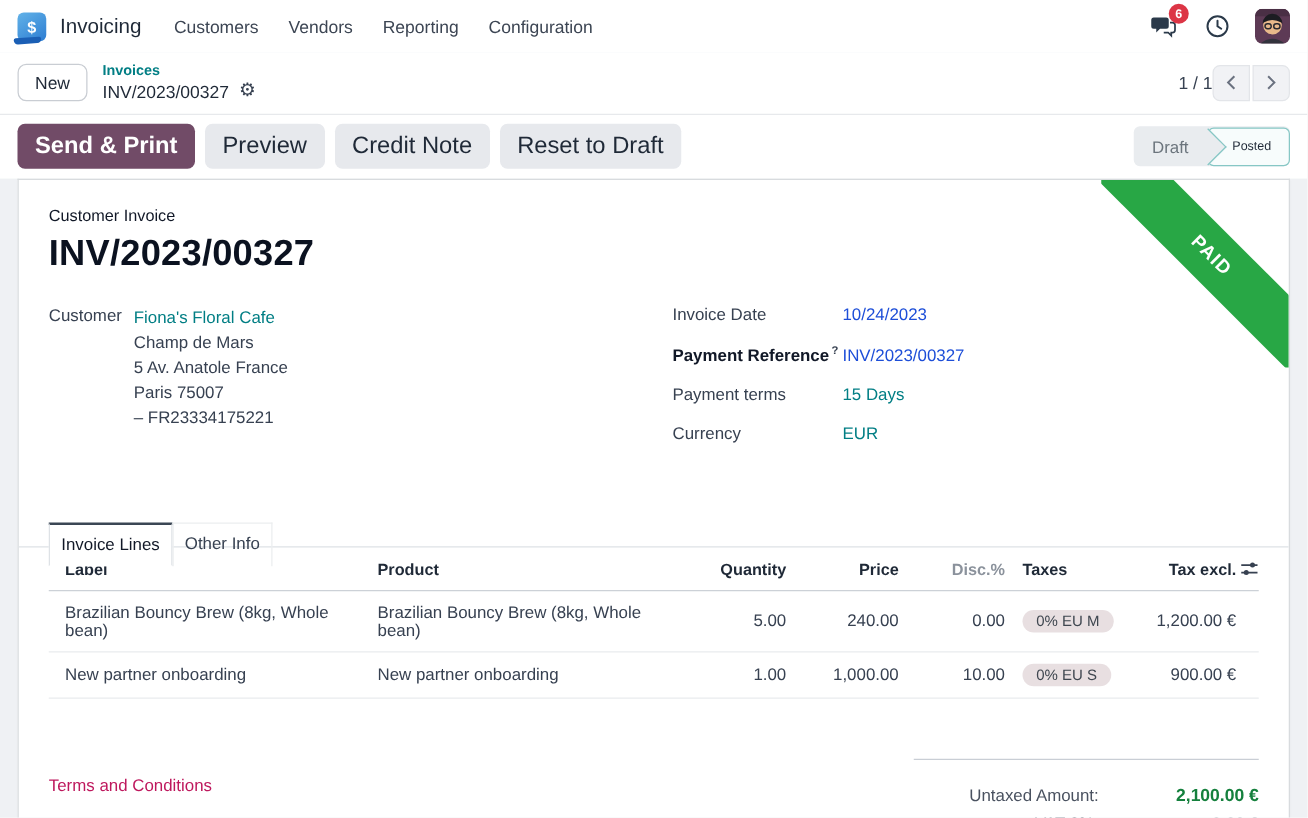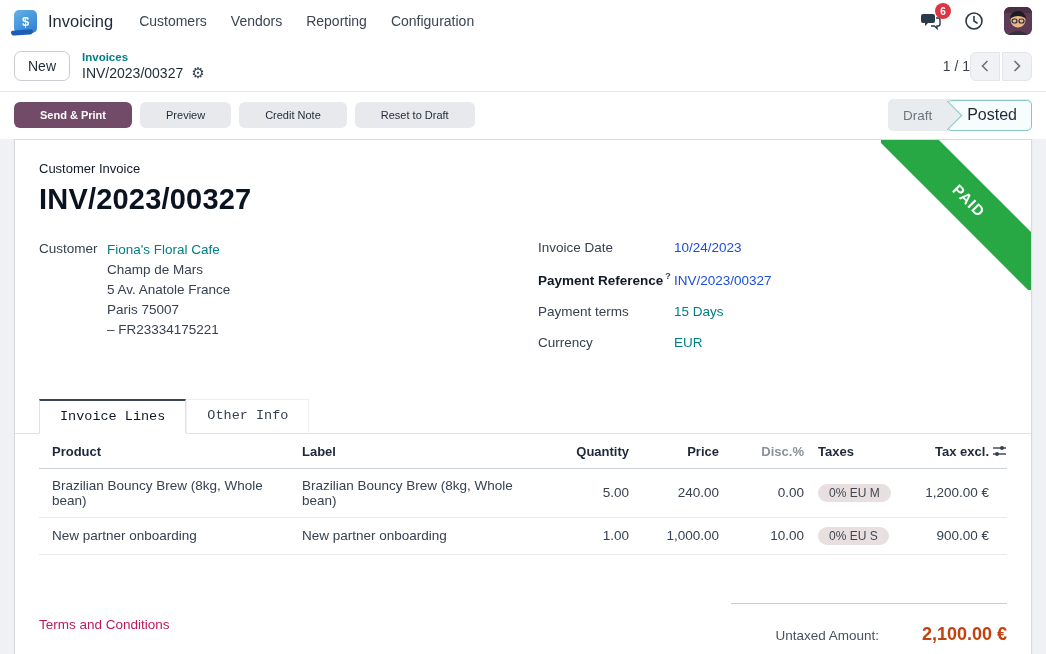--- a/index.html
+++ b/index.html
@@ -34,27 +34,27 @@
   .pager { margin-left:auto; display:flex; align-items:center; }
   .pager-count { color:#374151; font-size:14px; }
   .pager-btns { display:flex; gap:2px; }
   .pager-btn { width:30px; height:29px; background:#f1f2f5; border:1px solid #e3e5e9; display:flex; align-items:center;
     justify-content:center; cursor:pointer; }
   .pager-btn.left { border-radius:6px 0 0 6px; }
   .pager-btn.right { border-radius:0 6px 6px 0; }
 
   
   .statusbar { background:#fff; padding:7px 14px 8px; display:flex; align-items:center; }
-  .btn { border:none; border-radius:6px; padding:7px 26px; font-size:11px; cursor:pointer; font-family:inherit; margin-right:8px; }
+  .btn { border:none; border-radius:6px; padding:7px 14px; font-size:19px; cursor:pointer; font-family:inherit; margin-right:8px; }
   .btn-primary { background:#714B67; color:#fff; font-weight:bold; }
   .btn-secondary { background:#e7e9ed; color:#1f2937; }
   .statuswidget { margin-left:auto; background:#e9ecef; border-radius:5px; height:32px; display:flex; align-items:center; }
   .status-draft { color:#6c757d; padding:0 15px; font-size:13.5px; cursor:pointer; }
   .status-posted { position:relative; height:31px; display:flex; align-items:center; padding:0 14px 0 19px;
-    background:#f7fcfc; border:1px solid #86c7c5; border-radius:5px; color:#1f2937; font-size:16px; cursor:pointer; }
+    background:#f7fcfc; border:1px solid #86c7c5; border-radius:5px; color:#1f2937; font-size:10px; cursor:pointer; }
   .status-arrow { position:absolute; left:-11px; top:4px; width:21px; height:21px; transform:rotate(45deg);
     background:#e9ecef; border-top:1px solid #86c7c5; border-right:1px solid #86c7c5; }
 
   
   .sheet-wrap { background:#eff1f4; height:517px; }
   .sheet { position:relative; margin:0 14px; height:100%; background:#fff; border:1px solid #d8dbde; border-bottom:none;
     box-shadow:0 1px 2px rgba(0,0,0,.04); overflow:hidden; }
   .ribbon-box { position:absolute; top:0; right:0; width:150px; height:150px; overflow:hidden; pointer-events:none; }
   .ribbon { position:absolute; top:39px; right:-58px; width:240px; transform:rotate(45deg); background:#28a745;
     color:#fff; text-align:center; font-size:15px; font-weight:bold; letter-spacing:1px; padding:13px 0; }
@@ -72,21 +72,21 @@
   .col-right { width:470px; }
   .fieldrow { display:flex; margin-bottom:16px; align-items:baseline; }
   .fieldrow .flabel { width:136px; color:#374151; }
   .fieldrow .flabel.strong { font-weight:bold; color:#111827; }
   .fieldrow .fvalue { color:#1d4ed8; }
   .fieldrow .fvalue.link { color:#017e84; cursor:pointer; }
   sup.help { font-size:9px; color:#374151; margin-left:2px; }
 
   
   .tabs { display:flex; padding-left:24px; border-bottom:1px solid #dee2e6; margin-top:32px; }
-  .tab { padding:8px 20px 9px; font-size:13.5px; color:#111827; cursor:pointer; position:relative; top:1px;font-family:Liberation Mono, monospace; }
+  .tab { padding:8px 9px 9px; font-size:13.5px; color:#111827; cursor:pointer; position:relative; top:16px; }
   .tab.active { background:#fff; border:1px solid #dee2e6; border-top:2px solid #3b4654; border-bottom:1px solid #fff; }
   .tab.inactive { border:1px solid #eceef0; border-bottom:none; color:#374151; }
 
   
   .table { padding:0 24px; }
   .trow { display:grid; grid-template-columns:250px 262px 78px 90px 85px 110px 75px 18px; align-items:center; }
   .thead { border-bottom:1px solid #ccd1d7; }
   .thead > div { padding:10px 0 9px; font-weight:bold; color:#1f2937; font-size:13px; }
   .thead .muted-h { color:#8b929c; font-weight:bold; }
   .tline { border-bottom:1px solid #e9ebee; }
@@ -98,21 +98,21 @@
   .tag { display:inline-block; background:#e8dfe1; color:#3f4750; border-radius:11px; padding:2px 11px; font-size:12px; }
   .opt-icon { display:flex; justify-content:flex-end; cursor:pointer; }
 
   
   .sheet-footer { display:flex; justify-content:space-between; padding:0 24px; margin-top:48px; }
   .terms { color:#be185d; padding-top:14px; cursor:text;text-align:right; }
   .totals { width:276px; border-top:1px solid #c9ced5; padding-top:20px; }
   .tot-row { display:flex; justify-content:flex-end; align-items:baseline; margin-bottom:7px; }
   .tot-label { color:#4a5260; text-align:right; }
   .tot-value { width:128px; text-align:right; }
-  .tot-value.strong { font-weight:bold; color:#c2410c; font-size:18px; }
+  .tot-value.strong { font-weight:bold; color:#15803d; font-size:14px; }
   .tot-value.muted { color:#9aa1ab; }
   svg { display:block; }
 </style>
 </head>
 <body>
 
 <div class="navbar">
   <div class="app-icon">
       <span>$</span>
     </div>
@@ -236,22 +236,22 @@
       </div>
     </div>
 
     <div class="tabs">
       <div class="tab active">Invoice Lines</div>
       <div class="tab inactive">Other Info</div>
     </div>
 
     <div class="table">
       <div class="trow thead">
+        <div class="cell-pad">Label</div>
         <div class="cell-pad">Product</div>
-        <div class="cell-pad">Label</div>
         <div class="r">Quantity</div>
         <div class="r">Price</div>
         <div class="r muted-h">Disc.%</div>
         <div class="tax-cell">Taxes</div>
         <div class="r">Tax excl.</div>
         <div class="opt-icon">
           <svg width="15" height="14" viewBox="0 0 15 14">
             <line x1="1" y1="4" x2="14" y2="4" stroke="#374151" stroke-width="1.4"></line>
             <circle cx="10" cy="4" r="2" fill="#374151"></circle>
             <line x1="1" y1="10" x2="14" y2="10" stroke="#374151" stroke-width="1.4"></line>

